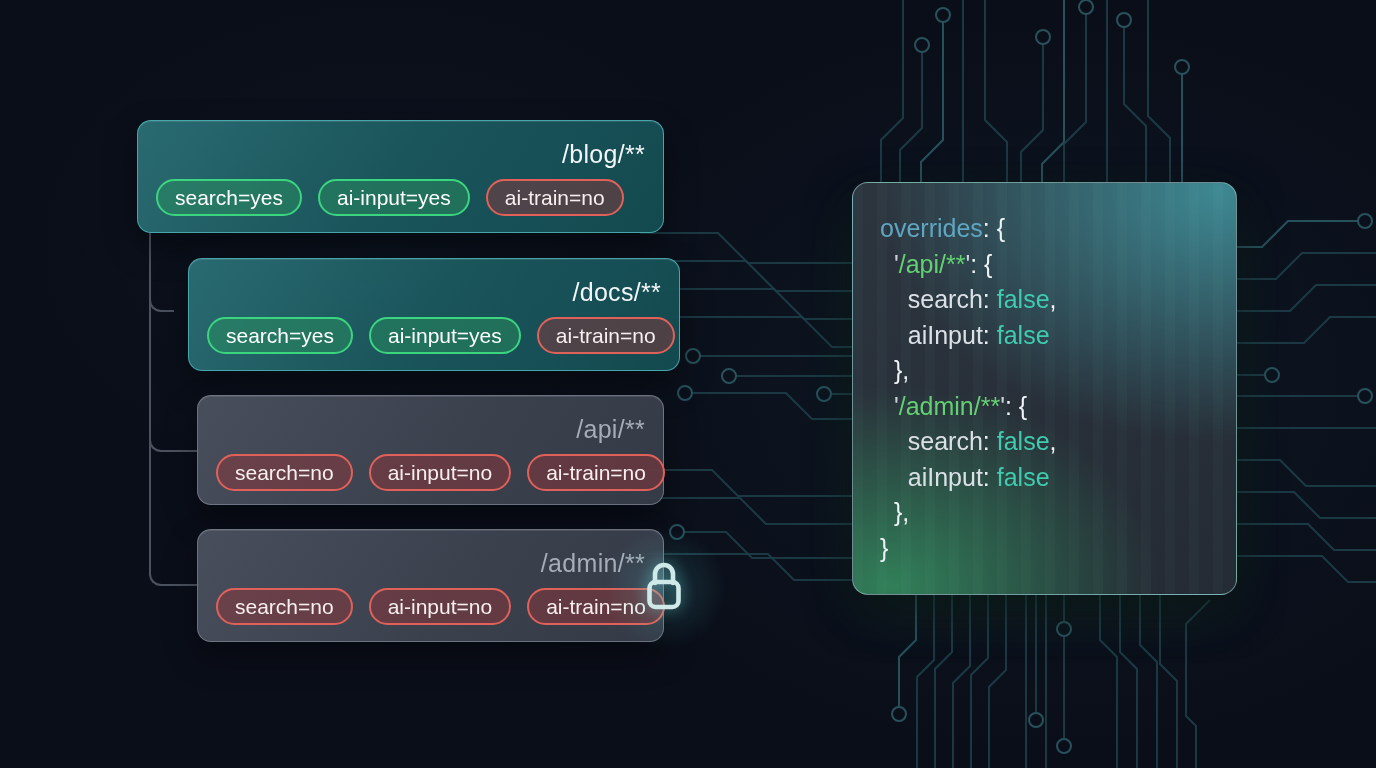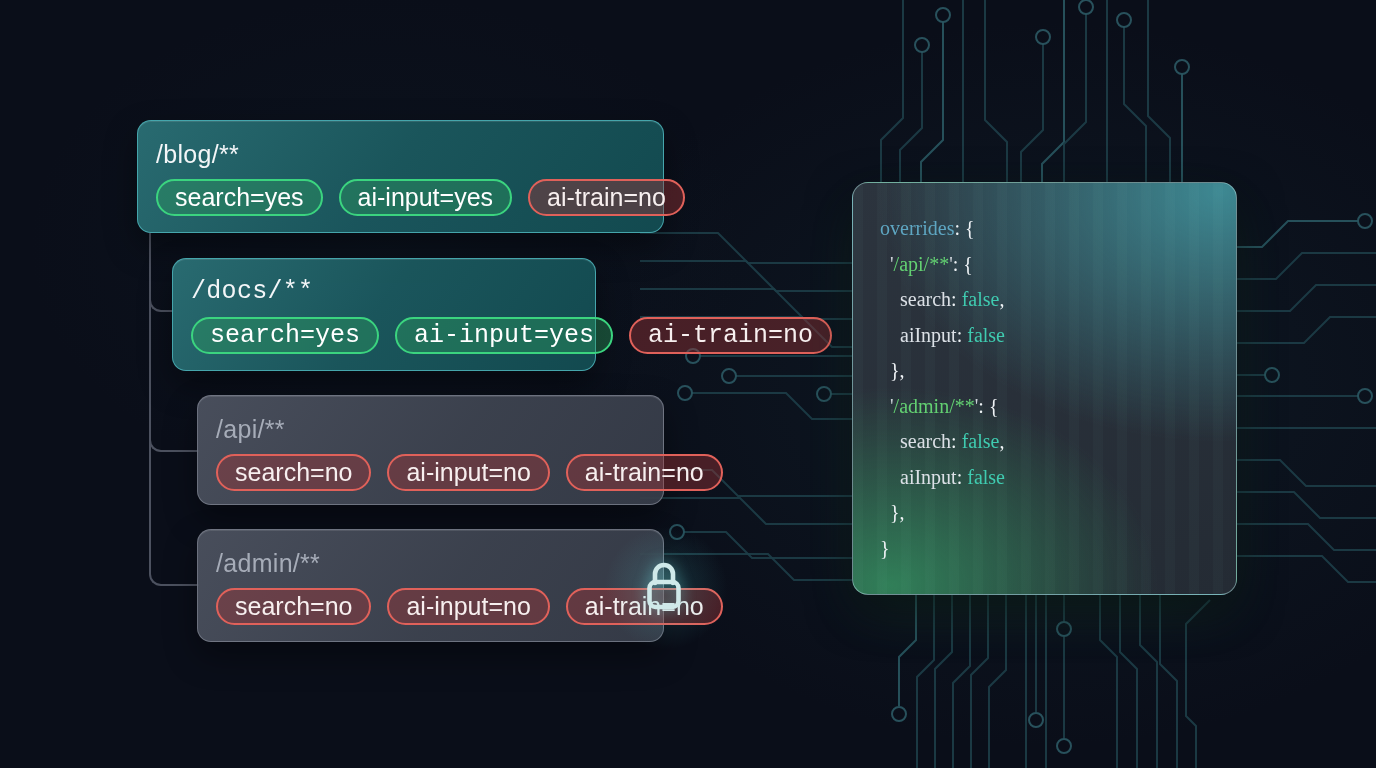--- a/index.html
+++ b/index.html
@@ -14,54 +14,54 @@
   
   svg.traces{position:absolute;inset:0;z-index:0;}
   .tA{stroke:#1d3e48;stroke-width:2;fill:none;opacity:.9;}
   .tB{stroke:#295862;stroke-width:2;fill:none;opacity:.9;}
   .tc{stroke:#2a5560;stroke-width:2;fill:none;opacity:.95;}
   
   .elbow{position:absolute;border-left:2px solid #4c515f;border-bottom:2px solid #4c515f;
          border-bottom-left-radius:12px;z-index:1;}
   
   .card{position:absolute;z-index:2;border-radius:14px;padding:18px;box-sizing:border-box;
-        box-shadow:0 14px 32px rgba(0,0,0,.38), inset 0 1px 0 rgba(255,255,255,.10);}
+        box-shadow:0 14px 32px rgba(0,0,0,.38), inset 0 1px 0 rgba(255,255,255,.10);text-align:right;}
   .card.allowed{
     background:linear-gradient(125deg, rgba(42,110,116,.97) 0%, rgba(27,88,94,.97) 48%, rgba(19,76,82,.97) 100%);
     border:1.5px solid rgba(72,170,176,.95);
   }
   .card.blocked{
     background:linear-gradient(125deg, rgba(76,82,95,.95) 0%, rgba(62,68,80,.95) 55%, rgba(55,61,73,.95) 100%);
     border:1.5px solid rgba(125,131,144,.75);
   }
   .card-title{font-size:25px;line-height:30px;margin:0 0 10px 0;letter-spacing:.3px;}
   .allowed .card-title{color:#f3f6f8;}
   .blocked .card-title{color:#a6acb8;}
   .badges{display:flex;gap:16px;}
-  .badge{font-size:25px;line-height:25px;padding:4px 17px;border-radius:999px;border:2px solid;white-space:nowrap;}
+  .badge{font-size:21px;line-height:25px;padding:4px 17px;border-radius:999px;border:2px solid;white-space:nowrap;}
   .badge.yes{border-color:#3bd47f;background:rgba(44,158,94,.40);color:#ffffff;}
   .badge.no{border-color:#e0615a;background:rgba(158,52,56,.42);color:#f7efef;}
   
   .lock-glow{position:absolute;left:596px;top:518px;width:140px;height:140px;z-index:3;
     background:radial-gradient(circle, rgba(84,205,208,.20) 0%, rgba(84,205,208,0) 62%);pointer-events:none;}
   .lock{position:absolute;left:645px;top:561px;width:38px;height:50px;z-index:4;
     filter:drop-shadow(0 0 7px rgba(120,225,228,.55));}
   
   .code-panel{
     position:absolute;left:852px;top:182px;width:385px;height:413px;z-index:2;
     border-radius:16px;border:1.5px solid rgba(170,216,216,.55);box-sizing:border-box;
     background:
       repeating-linear-gradient(90deg, rgba(170,255,225,.025) 0 10px, rgba(0,0,0,0) 10px 24px),
       radial-gradient(430px 320px at 10% 98%, rgba(52,150,98,.78), rgba(52,150,98,0) 62%),
       radial-gradient(520px 380px at 96% 2%, rgba(64,148,158,.88), rgba(64,148,158,0) 66%),
       linear-gradient(160deg, #2c343e 0%, #242b34 100%);
     box-shadow:0 16px 44px rgba(0,0,0,.5), 0 22px 54px -12px rgba(62,172,112,.22);
     padding:28px 0 24px 27px;overflow:hidden;
   }
-  .cl{font-family:Liberation Serif, serif;font-size:20px;line-height:35.5px;white-space:pre;}
+  .cl{font-family:Liberation Sans, sans-serif;font-size:25px;line-height:35.5px;white-space:pre;}
   .tk-plain{color:#eef2f5;}
   .tk-ident{color:#5ea6c2;}
   .tk-quote{color:#ccd2d9;}
   .tk-path{color:#63d172;}
   .tk-prop{color:#dbe0e6;text-align:right;}
   .tk-bool{color:#3fcbb0;}
 </style>
 </head>
 <body>
 
@@ -149,21 +149,21 @@
 
   <div class="card allowed" style="left:137px;top:120px;width:527px;height:113px;">
     <div class="card-title">/blog/**</div>
     <div class="badges">
       <span class="badge yes">search=yes</span>
       <span class="badge yes">ai-input=yes</span>
       <span class="badge no">ai-train=no</span>
     </div>
   </div>
 
-  <div class="card allowed" style="left:172px;top:258px;width:424px;height:113px;font-family:Liberation Mono, monospace;">
+  <div class="card allowed" style="left:188px;top:258px;width:492px;height:113px;">
     <div class="card-title">/docs/**</div>
     <div class="badges">
       <span class="badge yes">search=yes</span>
       <span class="badge yes">ai-input=yes</span>
       <span class="badge no">ai-train=no</span>
     </div>
   </div>
 
   <div class="card blocked" style="left:197px;top:395px;width:467px;height:110px;">
     <div class="card-title">/api/**</div>

